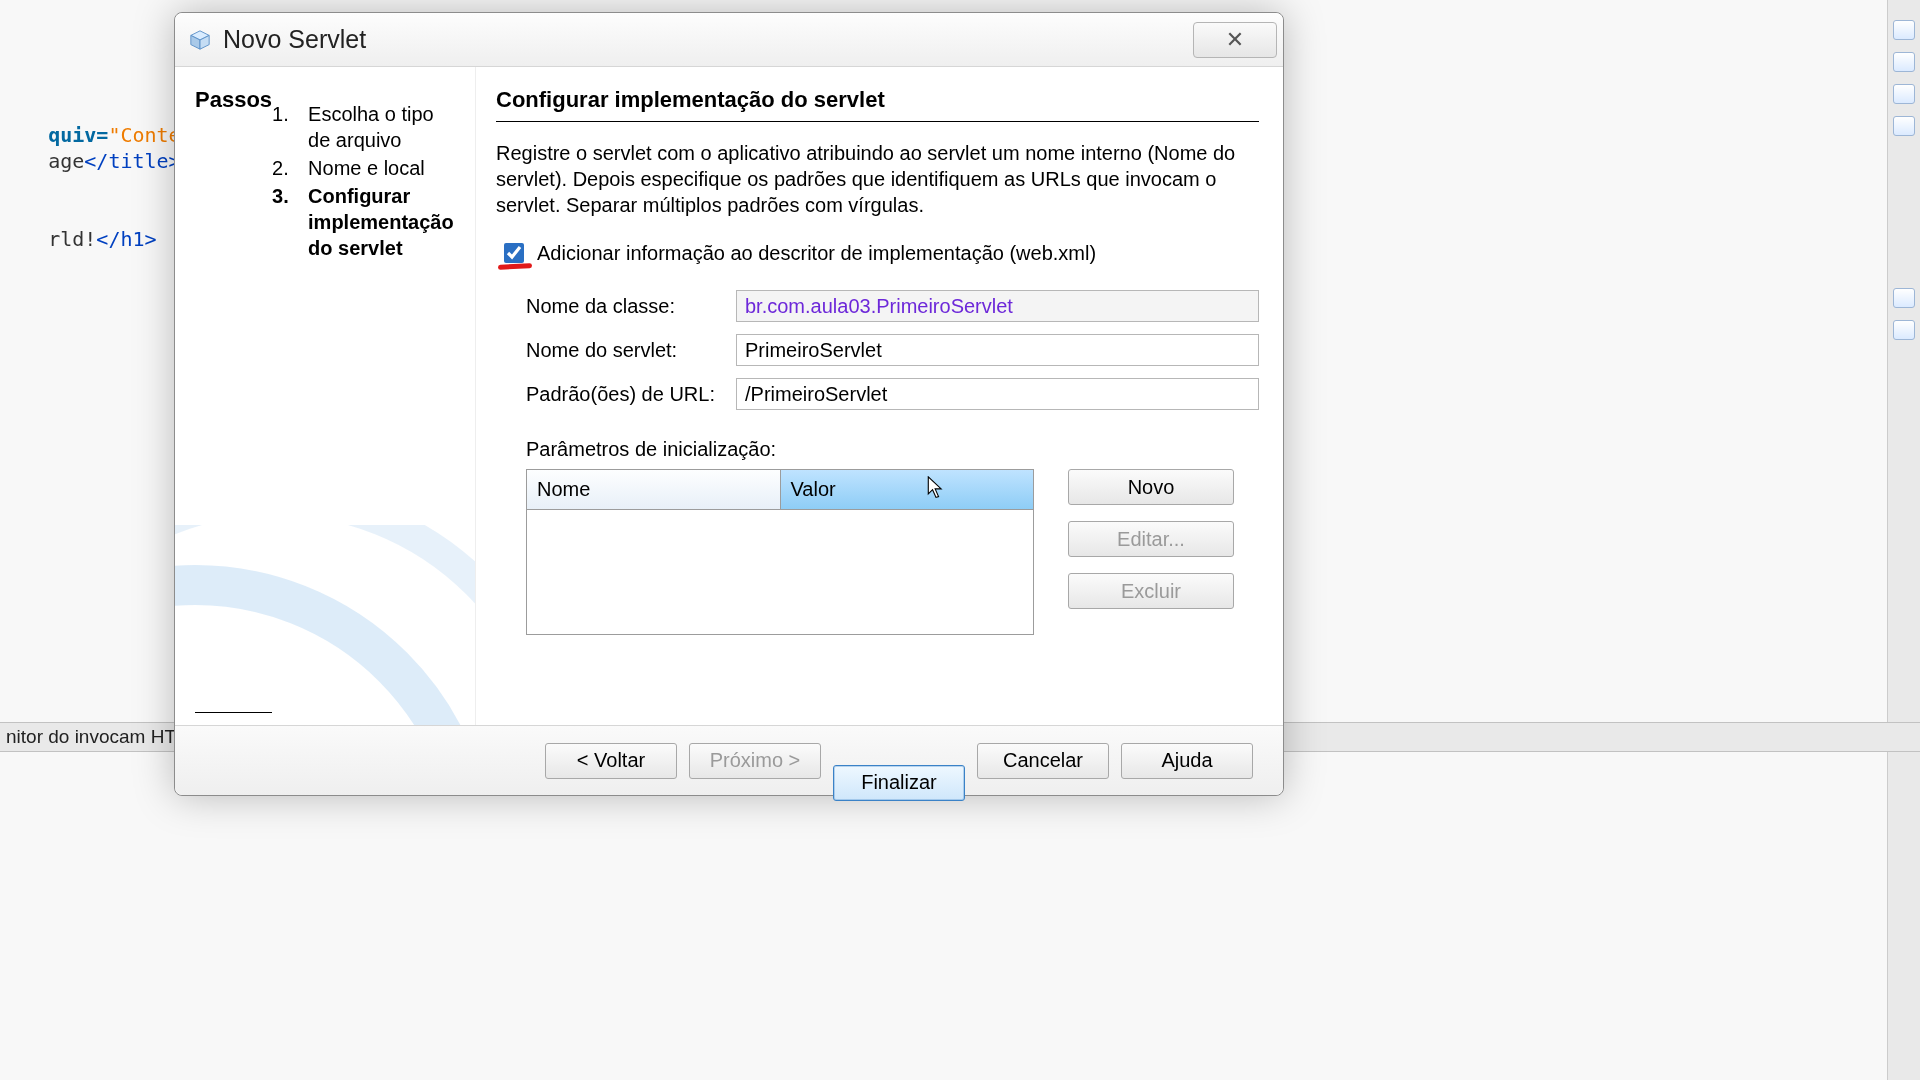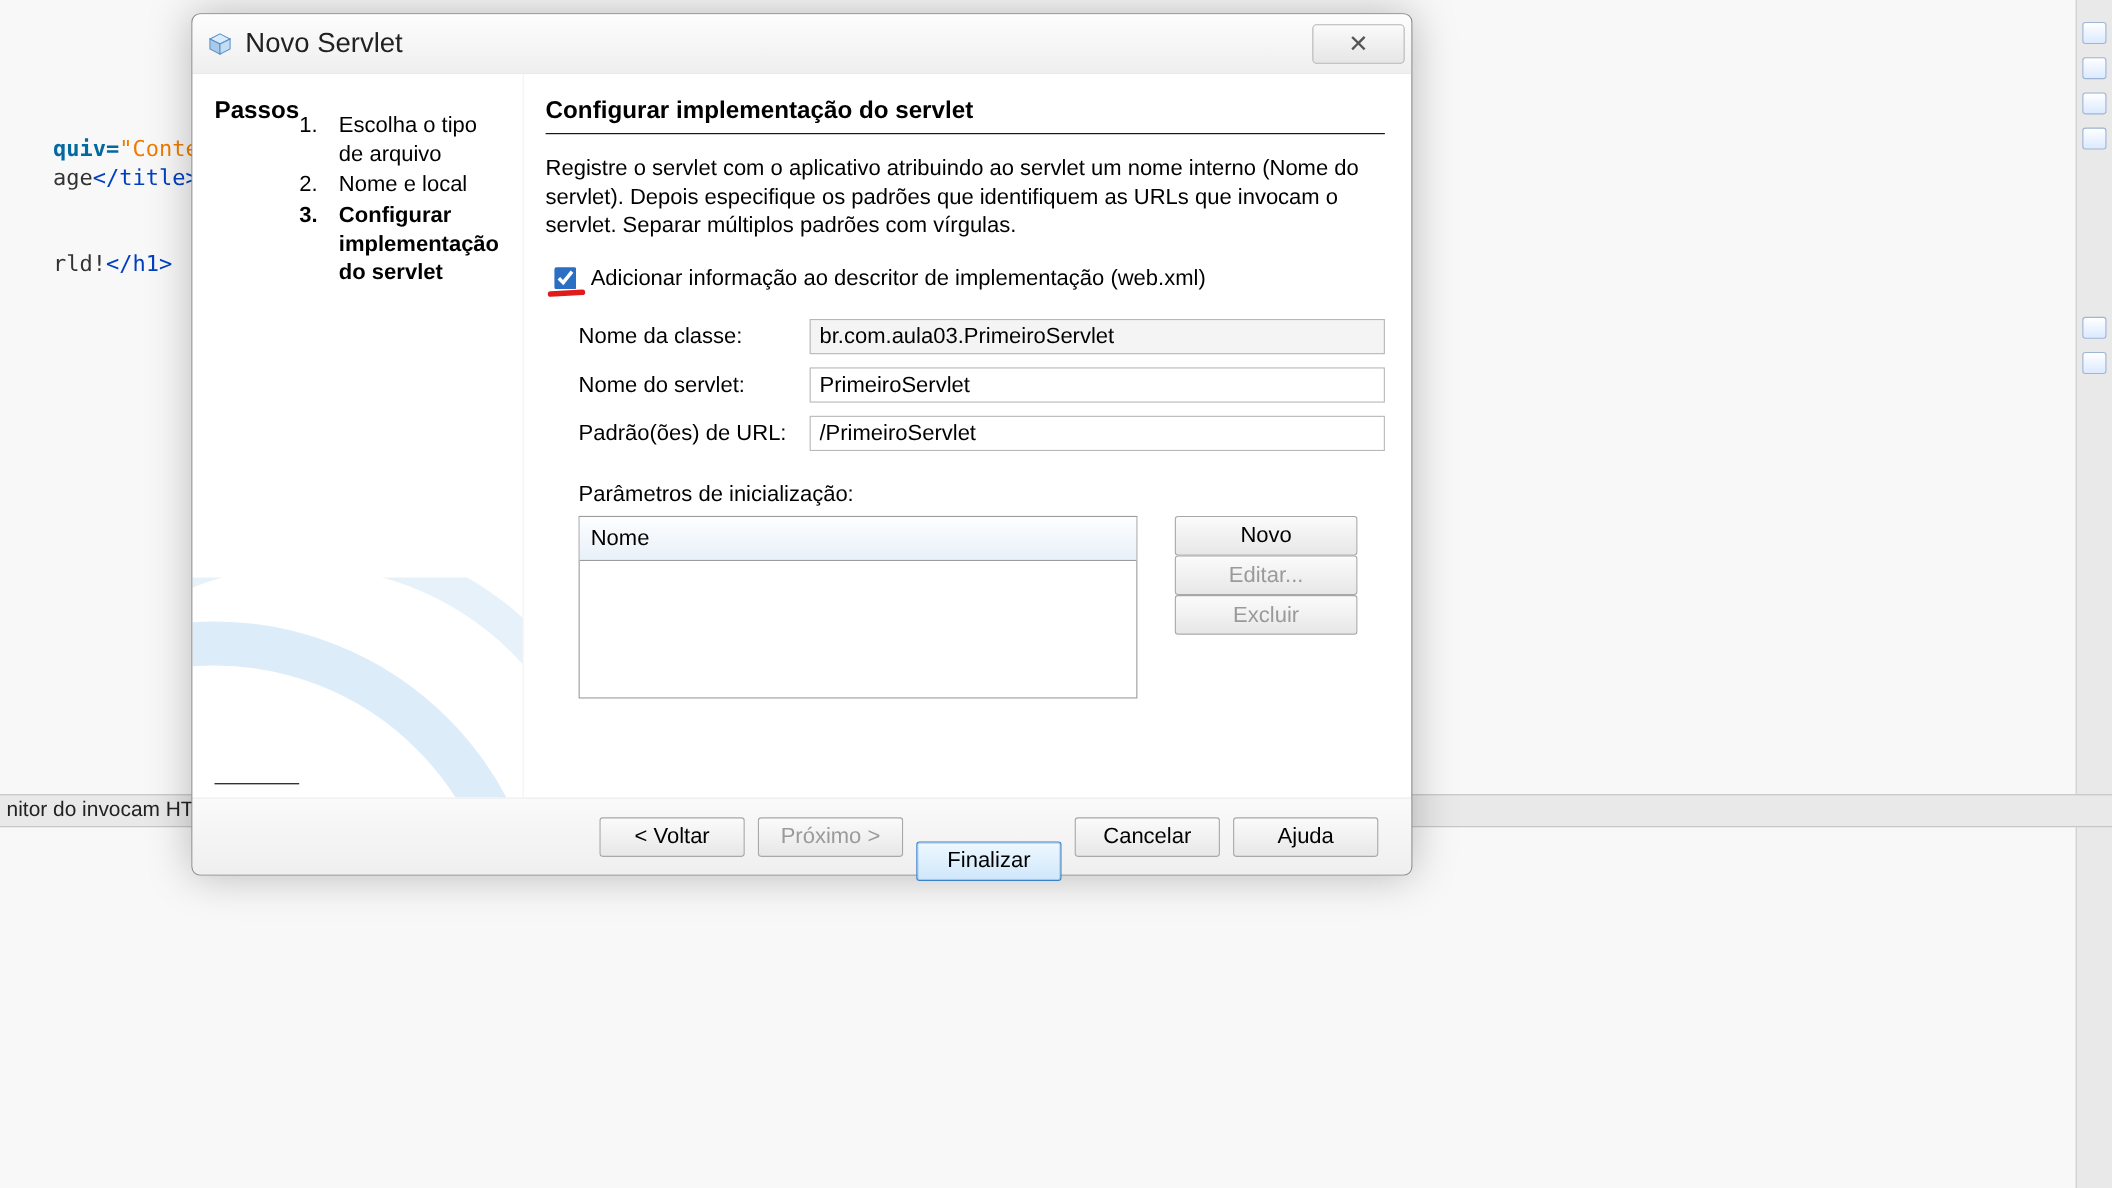--- a/index.html
+++ b/index.html
@@ -229,21 +229,21 @@
     height: 32px;
     border: 1px solid #b7b7b7;
     background: #fff;
     padding: 0 8px;
     font-size: 20px;
     display: flex;
     align-items: center;
   }
   .form-row .field.readonly {
     background: #f4f4f4;
-    color: #000000;
+    color: #6d28d9;
   }
   .form-row input[type=text] {
     flex: 1;
     height: 32px;
     border: 1px solid #b7b7b7;
     padding: 0 8px;
     font-size: 20px;
     font-family: inherit;
   }
 
@@ -285,21 +285,21 @@
   .cursor-arrow {
     position: absolute;
     left: 146px; top: 6px;
     width: 18px; height: 24px;
     pointer-events: none;
   }
 
   .params-buttons {
     display: flex;
     flex-direction: column;
-    gap: 0;
+    gap: 16px;
   }
   .params-buttons button {
     width: 166px; height: 36px;
     border: 1px solid #a8a8a8;
     border-radius: 3px;
     background: linear-gradient(#fbfbfb,#e7e7e7);
     font-size: 20px;
     font-family: inherit;
   }
   .params-buttons button:disabled {
@@ -429,20 +429,26 @@
         <label>Padrão(ões) de URL:</label>
         <input type="text" value="/PrimeiroServlet" style="">
       </div>
 
       <div class="params-label">Parâmetros de inicialização:</div>
 
       <div class="params-area">
         <div class="params-table">
           <div class="thead">
             <div class="th th-nome">Nome</div>
+            <div class="th th-valor">
+              <span>Valor</span>
+              <svg class="cursor-arrow" viewBox="0 0 20 28">
+                <polygon points="1,1 1,21 6,16 10,25 13,24 9,15 16,15" fill="#fff" stroke="#000" stroke-width="1.3"></polygon>
+              </svg>
+            </div>
           </div>
         </div>
         <div class="params-buttons">
           <button>Novo</button>
           <button disabled="">Editar...</button>
           <button disabled="">Excluir</button>
         </div>
       </div>
     </div>
   </div>

